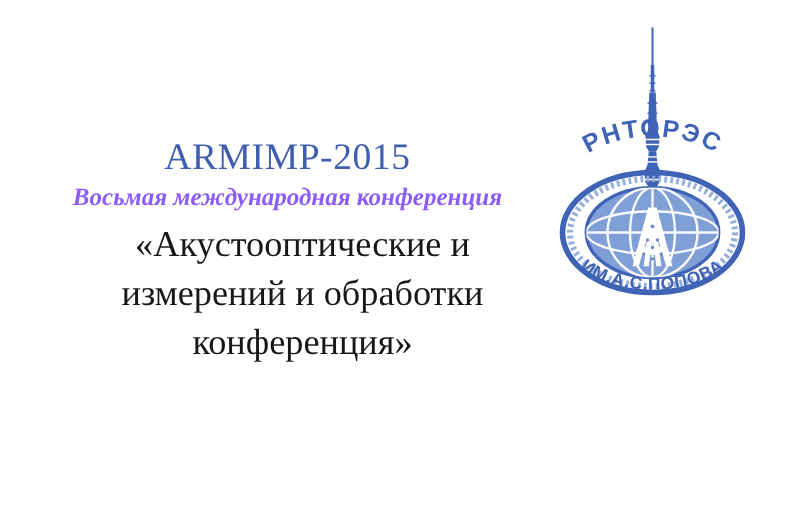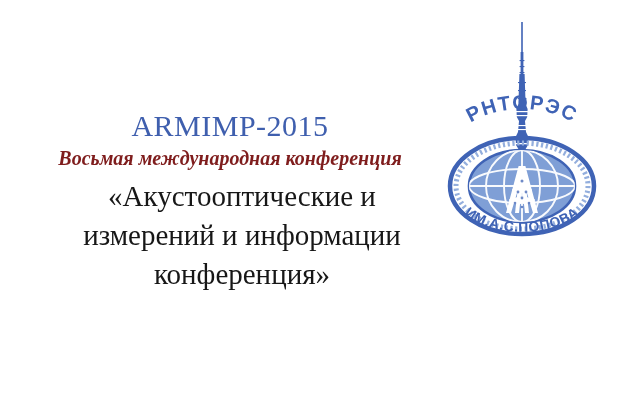--- a/index.html
+++ b/index.html
@@ -34,21 +34,21 @@
     letter-spacing: 0.5px;
     white-space: nowrap;
   }
 
   #conf-subtitle {
     font-family: "Liberation Serif", "DejaVu Serif", serif;
     font-style: italic;
     font-weight: bold;
     font-size: 20px;
     line-height: 26px;
-    color: #7f1d1d;
+    color: #8b5cf6;
     margin-top: 1px;
     white-space: nowrap;
   }
 
   #conf-title {
     margin-top: 6px;
     color: #171717;
     font-family: "Liberation Serif", "DejaVu Serif", serif;
     font-size: 29px;
     line-height: 39px;
@@ -75,21 +75,21 @@
 <div id="page">
 
   <div id="text-block">
 
     <div id="conf-acronym">ARMIMP-2015</div>
 
     <div id="conf-subtitle">Восьмая международная конференция</div>
 
     <div id="conf-title">
       <span class="tline">«Акустооптические и</span>
-      <span class="tline">измерений и информации</span>
+      <span class="tline">измерений и обработки</span>
       <span class="tline">конференция»</span>
     </div>
 
   </div>
 
   <div id="emblem">
     <svg width="180" height="260" viewBox="0 0 180 260" xmlns="http://www.w3.org/2000/svg">
       <defs>
 
         <path id="arcTop" d="M 22,132 A 72,46 0 0 1 158,132" fill="none"></path>

